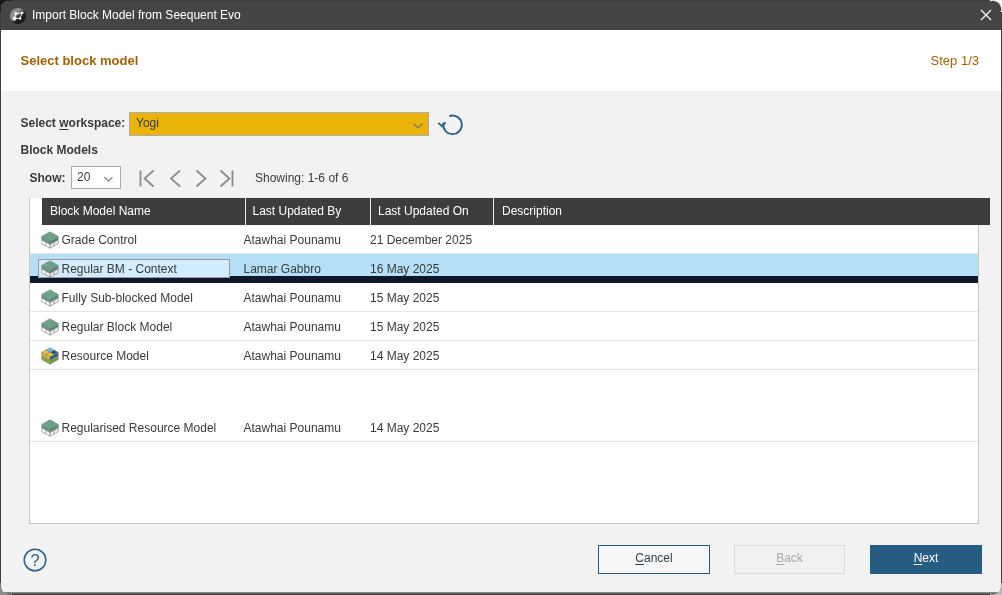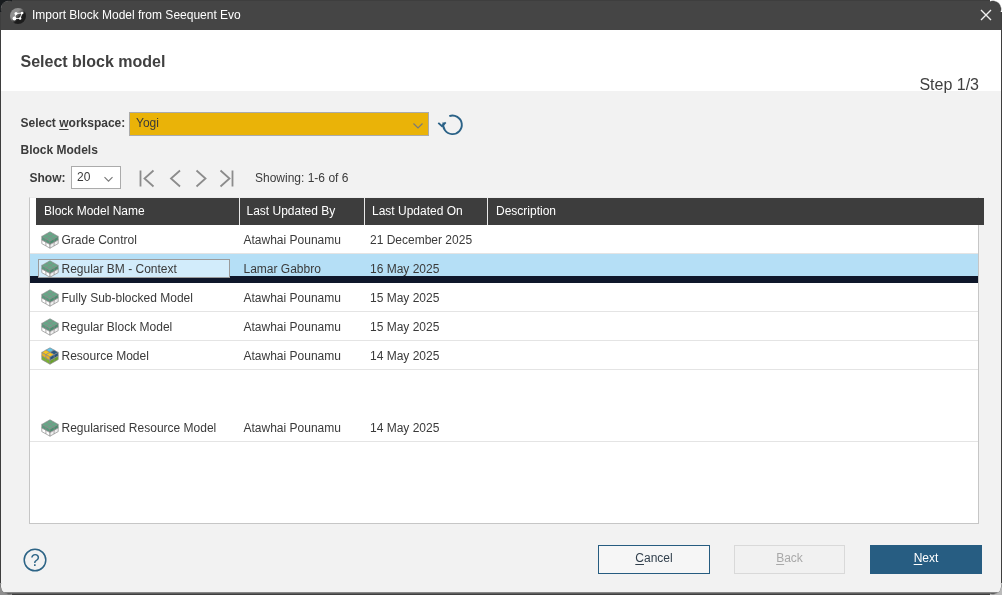--- a/index.html
+++ b/index.html
@@ -7,32 +7,32 @@
 body { font-family:"Liberation Sans", sans-serif; background:#ffffff; }
 .corner { position:absolute; width:12px; height:12px; z-index:10; }
 #win {
   position:absolute; left:0; top:0; width:1002px; height:595px;
   border-radius:8px; overflow:hidden; background:#f2f2f2;
   border:1px solid #3e3e3e; z-index:1;
 }
 #titlebar { position:absolute; left:0; top:0; width:100%; height:35px; background:#454545; }
 #title { position:absolute; left:31px; top:0; height:29px; line-height:29px; color:#ffffff; font-size:12px; }
 #whiteband { position:absolute; left:0; top:29px; width:100%; height:61px; background:#ffffff; }
-.hdrtext { position:absolute; top:23px; font-size:16px; color:#404040; }
+.hdrtext { position:absolute; top:23px; font-size:13px; color:#a16207; }
 #lbl-sbm { left:19.5px; font-weight:bold; }
-#lbl-step { right:22px;margin-top:23px; }
+#lbl-step { right:22px; }
 .blabel { position:absolute; font-size:12px; font-weight:bold; color:#3b3b3b; }
 #combo1 { position:absolute; left:127.5px; top:111px; width:300px; height:24px; background:#eab308; border:1px solid #ababab; }
 #combo1 .val { position:absolute; left:6.5px; top:0; line-height:21px; font-size:12px; color:#3a3a3a; }
 #show-combo { position:absolute; left:69.5px; top:165px; width:50px; height:23px; background:#fff; border:1px solid #ababab; }
 #show-combo .val { position:absolute; left:5.5px; top:0; line-height:21px; font-size:12px; color:#3a3a3a; }
 .chev { position:absolute; }
 #showing { position:absolute; left:254px; top:170px; font-size:12px; color:#3b3b3b; }
 #table { position:absolute; left:28px; top:196px; width:950px; height:327px; background:#ffffff; border:1px solid #c6c6c6; border-top:1px solid #ededed; }
-#thead { position:absolute; left:6px; top:0; width:948px; height:27px; background:#3d3d3d; }
+#thead { position:absolute; left:12px; top:0; width:948px; height:27px; background:#3d3d3d; }
 #thead .h { position:absolute; top:0; height:27px; line-height:27px; color:#fff; font-size:12px; }
 #thead .sep { position:absolute; top:0; width:1px; height:27px; background:#e9e9e9; }
 .row { position:absolute; left:0; width:948px; height:29px; border-bottom:1px solid #e4e4e4; background:#fff; }
 .row.sel { background:#b5dff6; border-bottom:7px solid #0f172a; }
 .row .c1 { position:absolute; top:1px; left:31.5px; height:28px; line-height:28px; font-size:12px; color:#3a3a3a; }
 .row .c2 { position:absolute; top:1px; left:213.5px; height:28px; line-height:28px; font-size:12px; color:#3a3a3a; }
 .row .c3 { position:absolute; top:1px; left:340px; height:28px; line-height:28px; font-size:12px; color:#3a3a3a; }
 .row .icon { position:absolute; left:10.5px; top:5.5px; width:18px; height:18px; }
 #focusbox { position:absolute; left:8px; top:5px; width:191.5px; height:19px; background:#d2ecfb; border:1px solid #9a9a9a; }
 #footer-help { position:absolute; left:22px; top:547px; width:24px; height:24px; }

